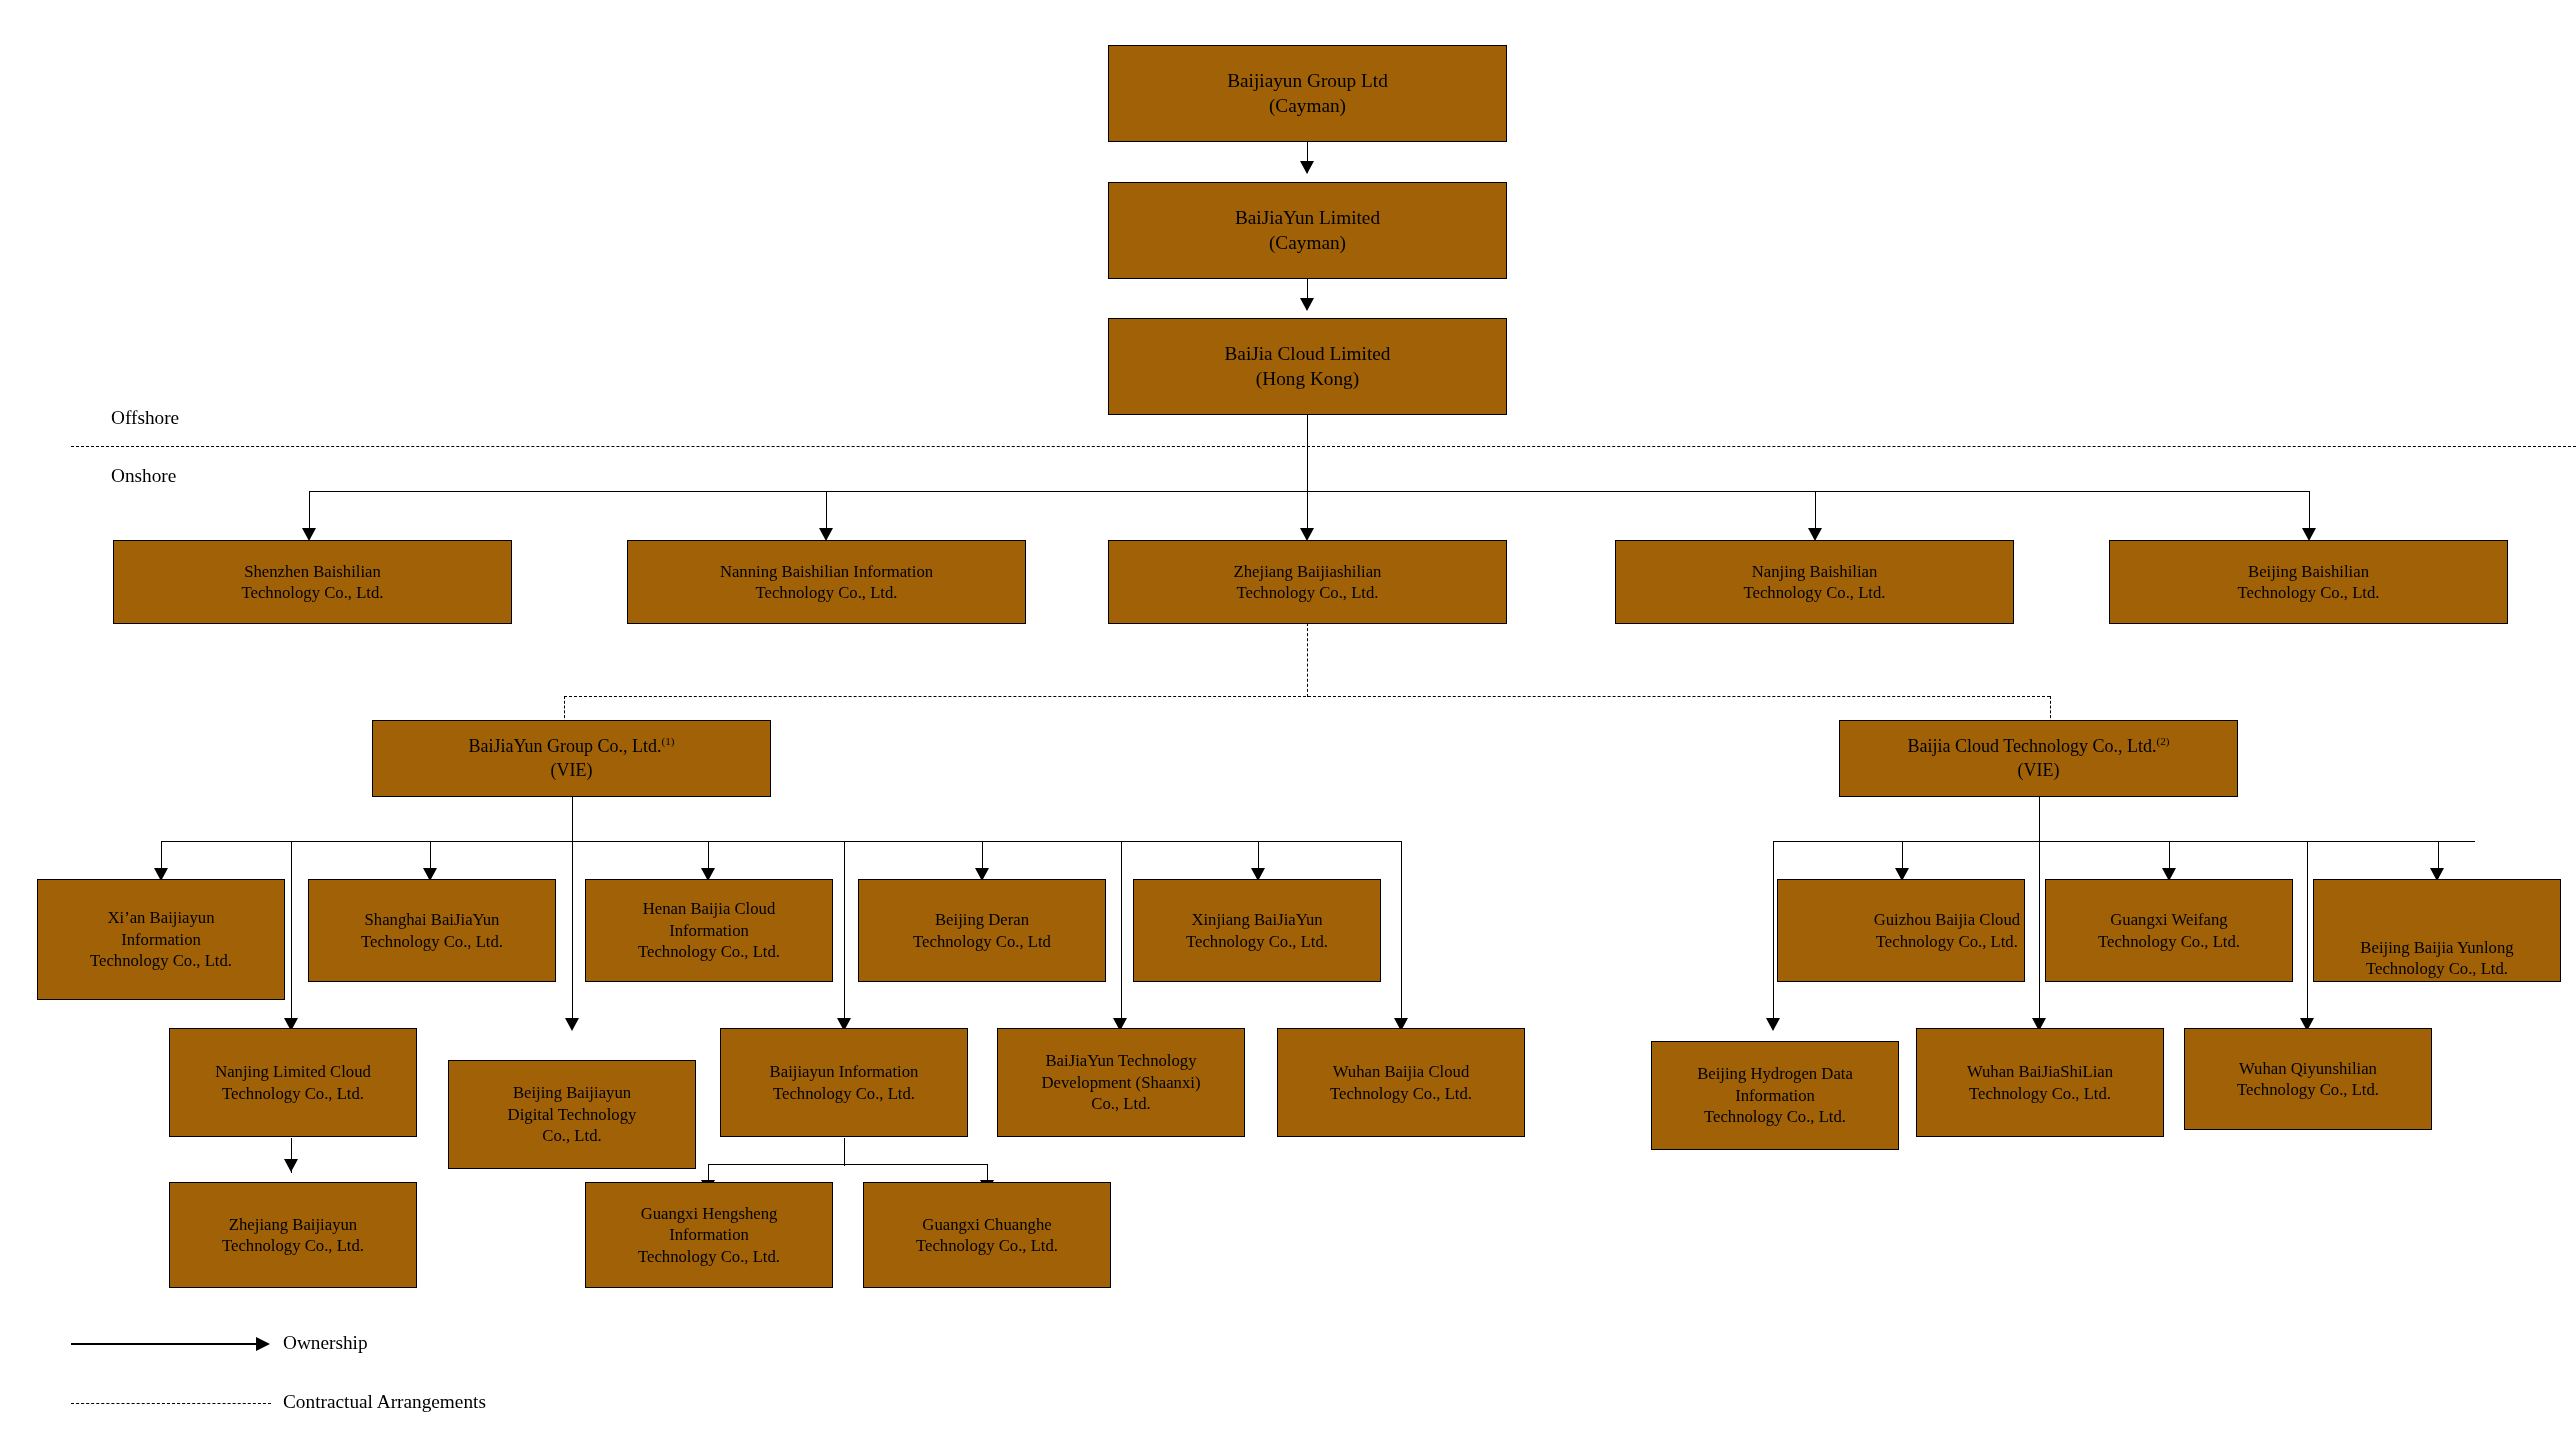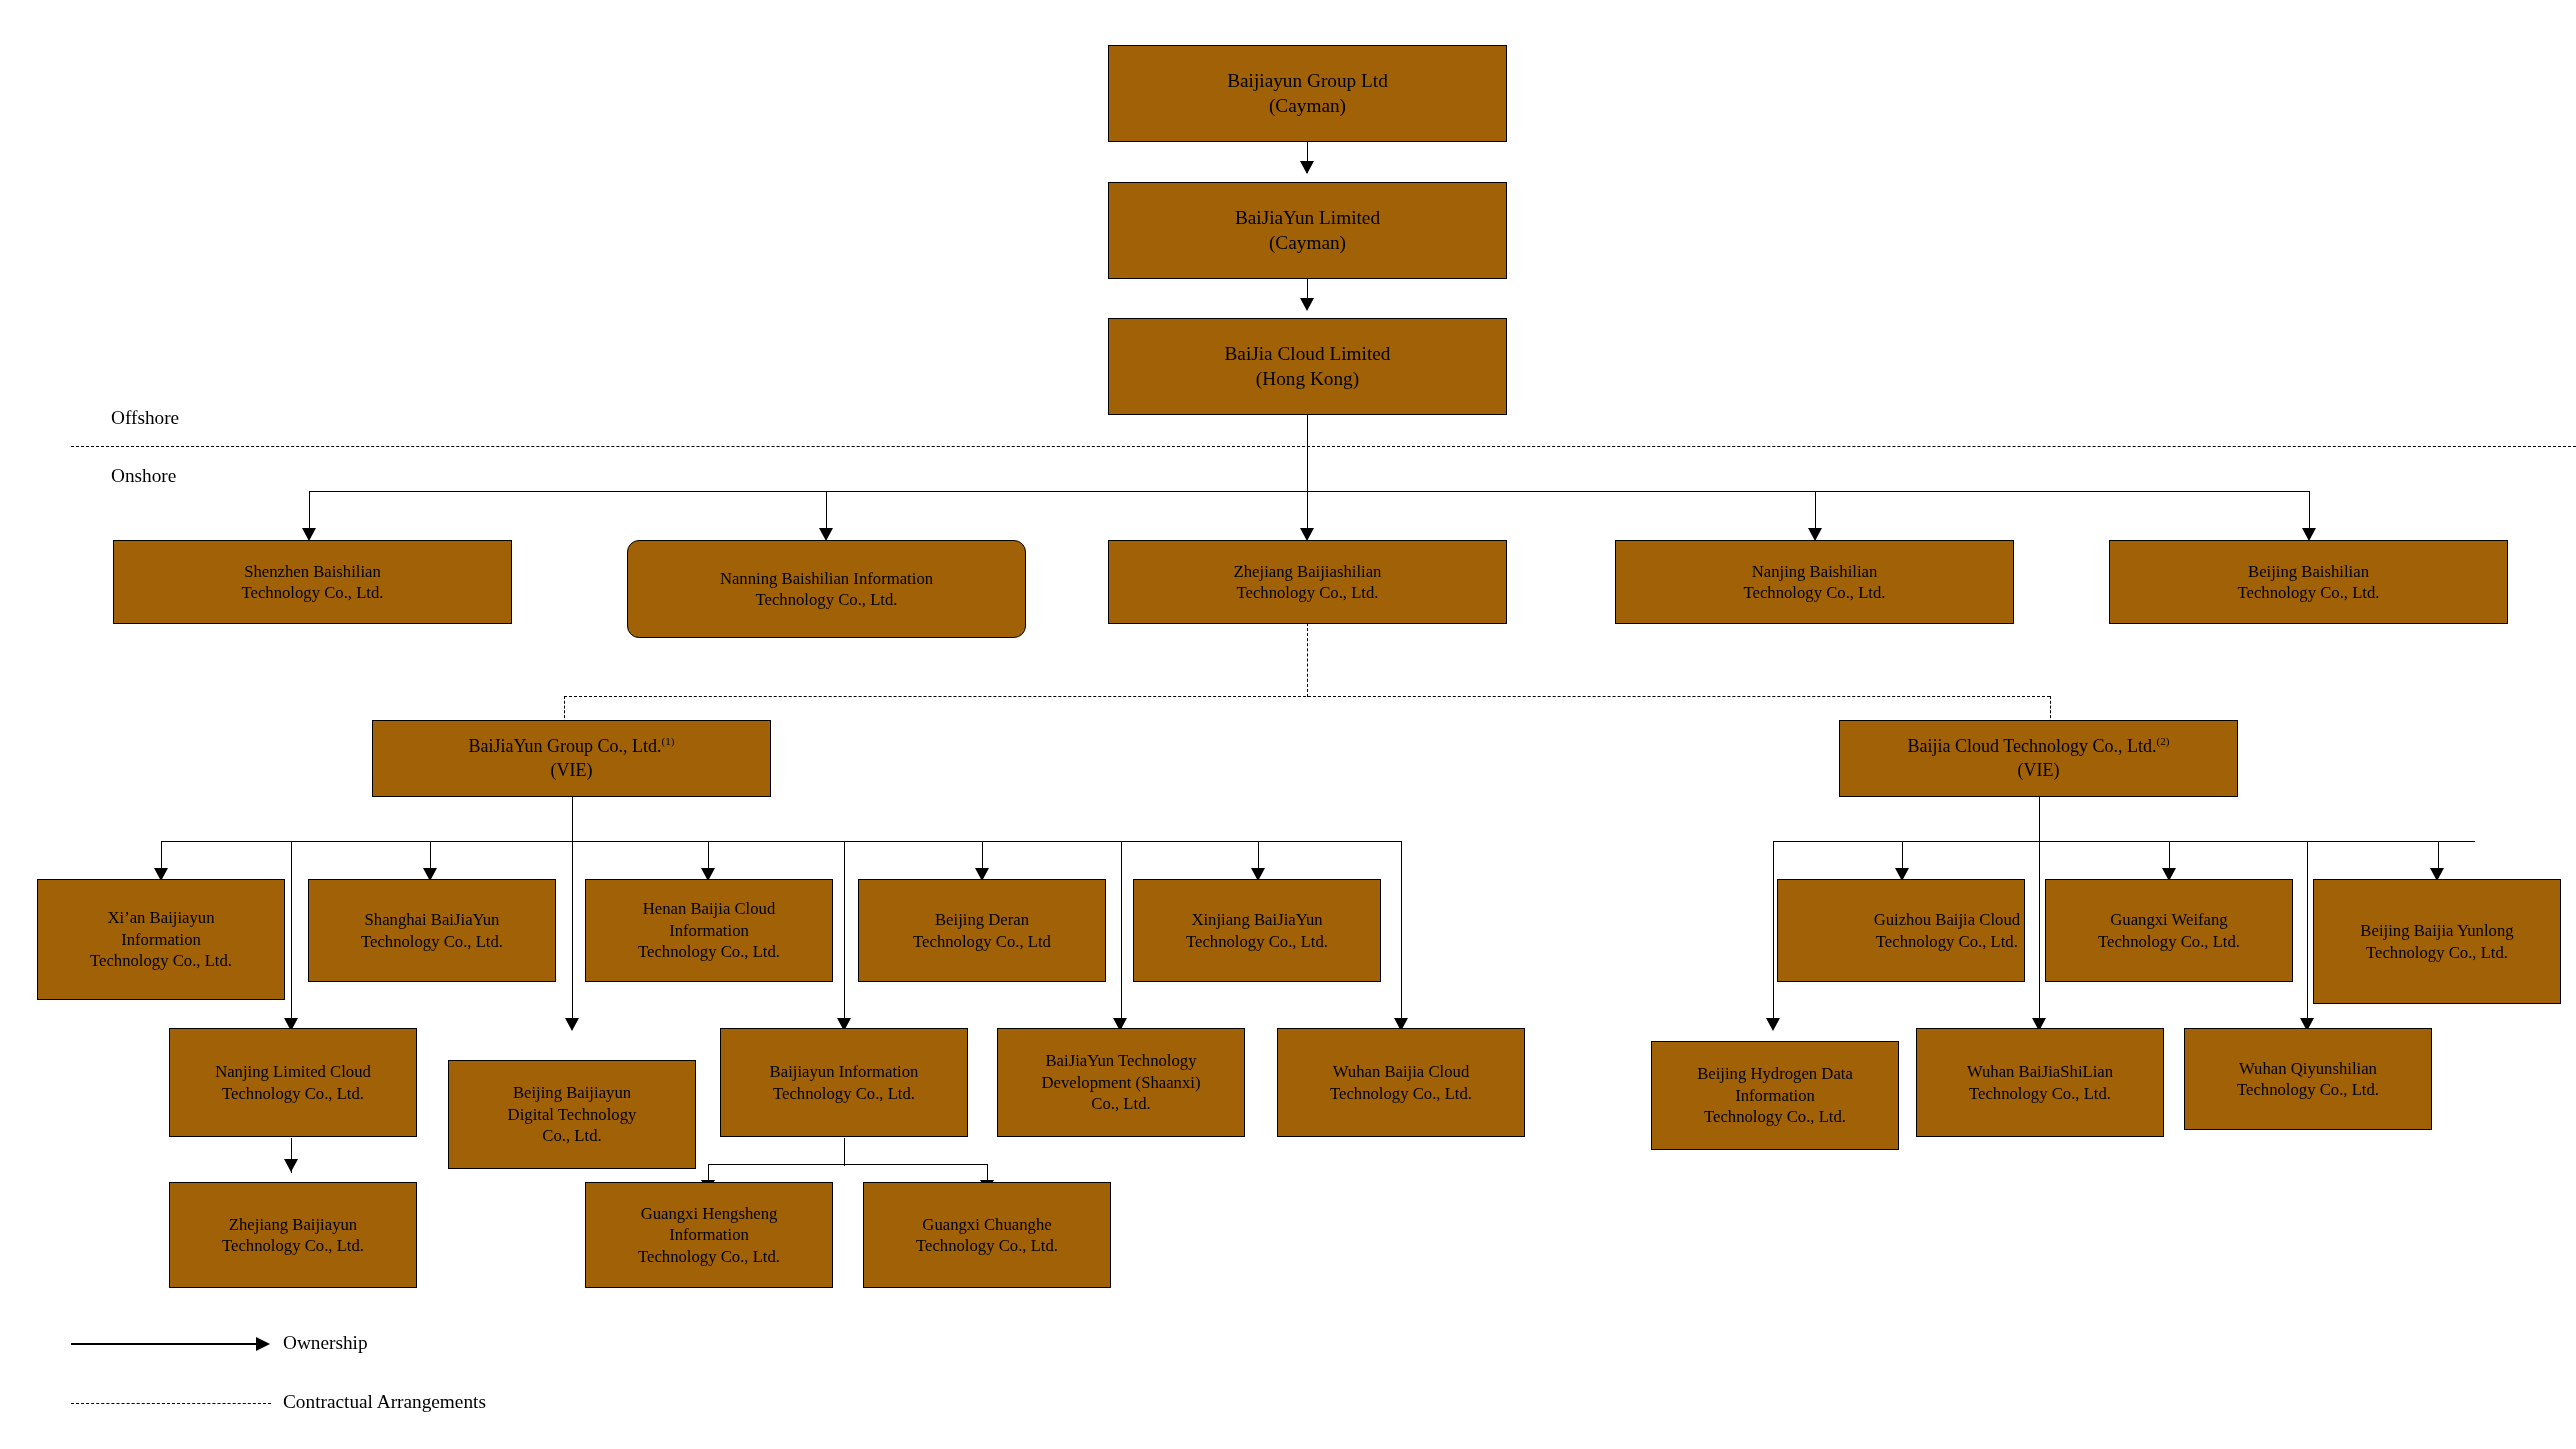--- a/index.html
+++ b/index.html
@@ -86,21 +86,21 @@
   <div class="arrow" style="left:1808px;top:528px;"></div>
   <div class="v" style="left:2309px;top:491px;height:48px;"></div>
   <div class="arrow" style="left:2302px;top:528px;"></div>
 
   <div class="box fs-sm" style="left:113px;top:540px;width:399px;height:84px;">
     <div class="txt">
       <span>Shenzhen Baishilian</span><br>
       <span>Technology Co., Ltd.</span>
     </div>
   </div>
-  <div class="box fs-sm" style="left:627px;top:540px;width:399px;height:98px;border-radius:12px;">
+  <div class="box fs-sm" style="left:627px;top:540px;width:399px;height:84px;">
     <div class="txt">
       <span>Nanning Baishilian Information</span><br>
       <span>Technology Co., Ltd.</span>
     </div>
   </div>
   <div class="box fs-sm" style="left:1108px;top:540px;width:399px;height:84px;">
     <div class="txt">
       <span>Zhejiang Baijiashilian</span><br>
       <span>Technology Co., Ltd.</span>
     </div>
@@ -281,21 +281,21 @@
       <span>Guizhou Baijia Cloud</span><br>
       <span>Technology Co., Ltd.</span>
     </div>
   </div>
   <div class="box fs-sm" style="left:2045px;top:879px;width:248px;height:103px;">
     <div class="txt">
       <span>Guangxi Weifang</span><br>
       <span>Technology Co., Ltd.</span>
     </div>
   </div>
-  <div class="box fs-sm" style="left:2313px;top:879px;width:248px;height:125px;">
+  <div class="box fs-sm" style="left:2313px;top:879px;width:248px;height:103px;align-items:flex-end;">
     <div class="txt">
       <span>Beijing Baijia Yunlong</span><br>
       <span>Technology Co., Ltd.</span>
     </div>
   </div>
 
   <div class="box fs-sm" style="left:1651px;top:1028px;width:248px;height:109px;margin-top:13px;">
     <div class="txt">
       <span>Beijing Hydrogen Data</span><br>
       <span>Information</span><br>

